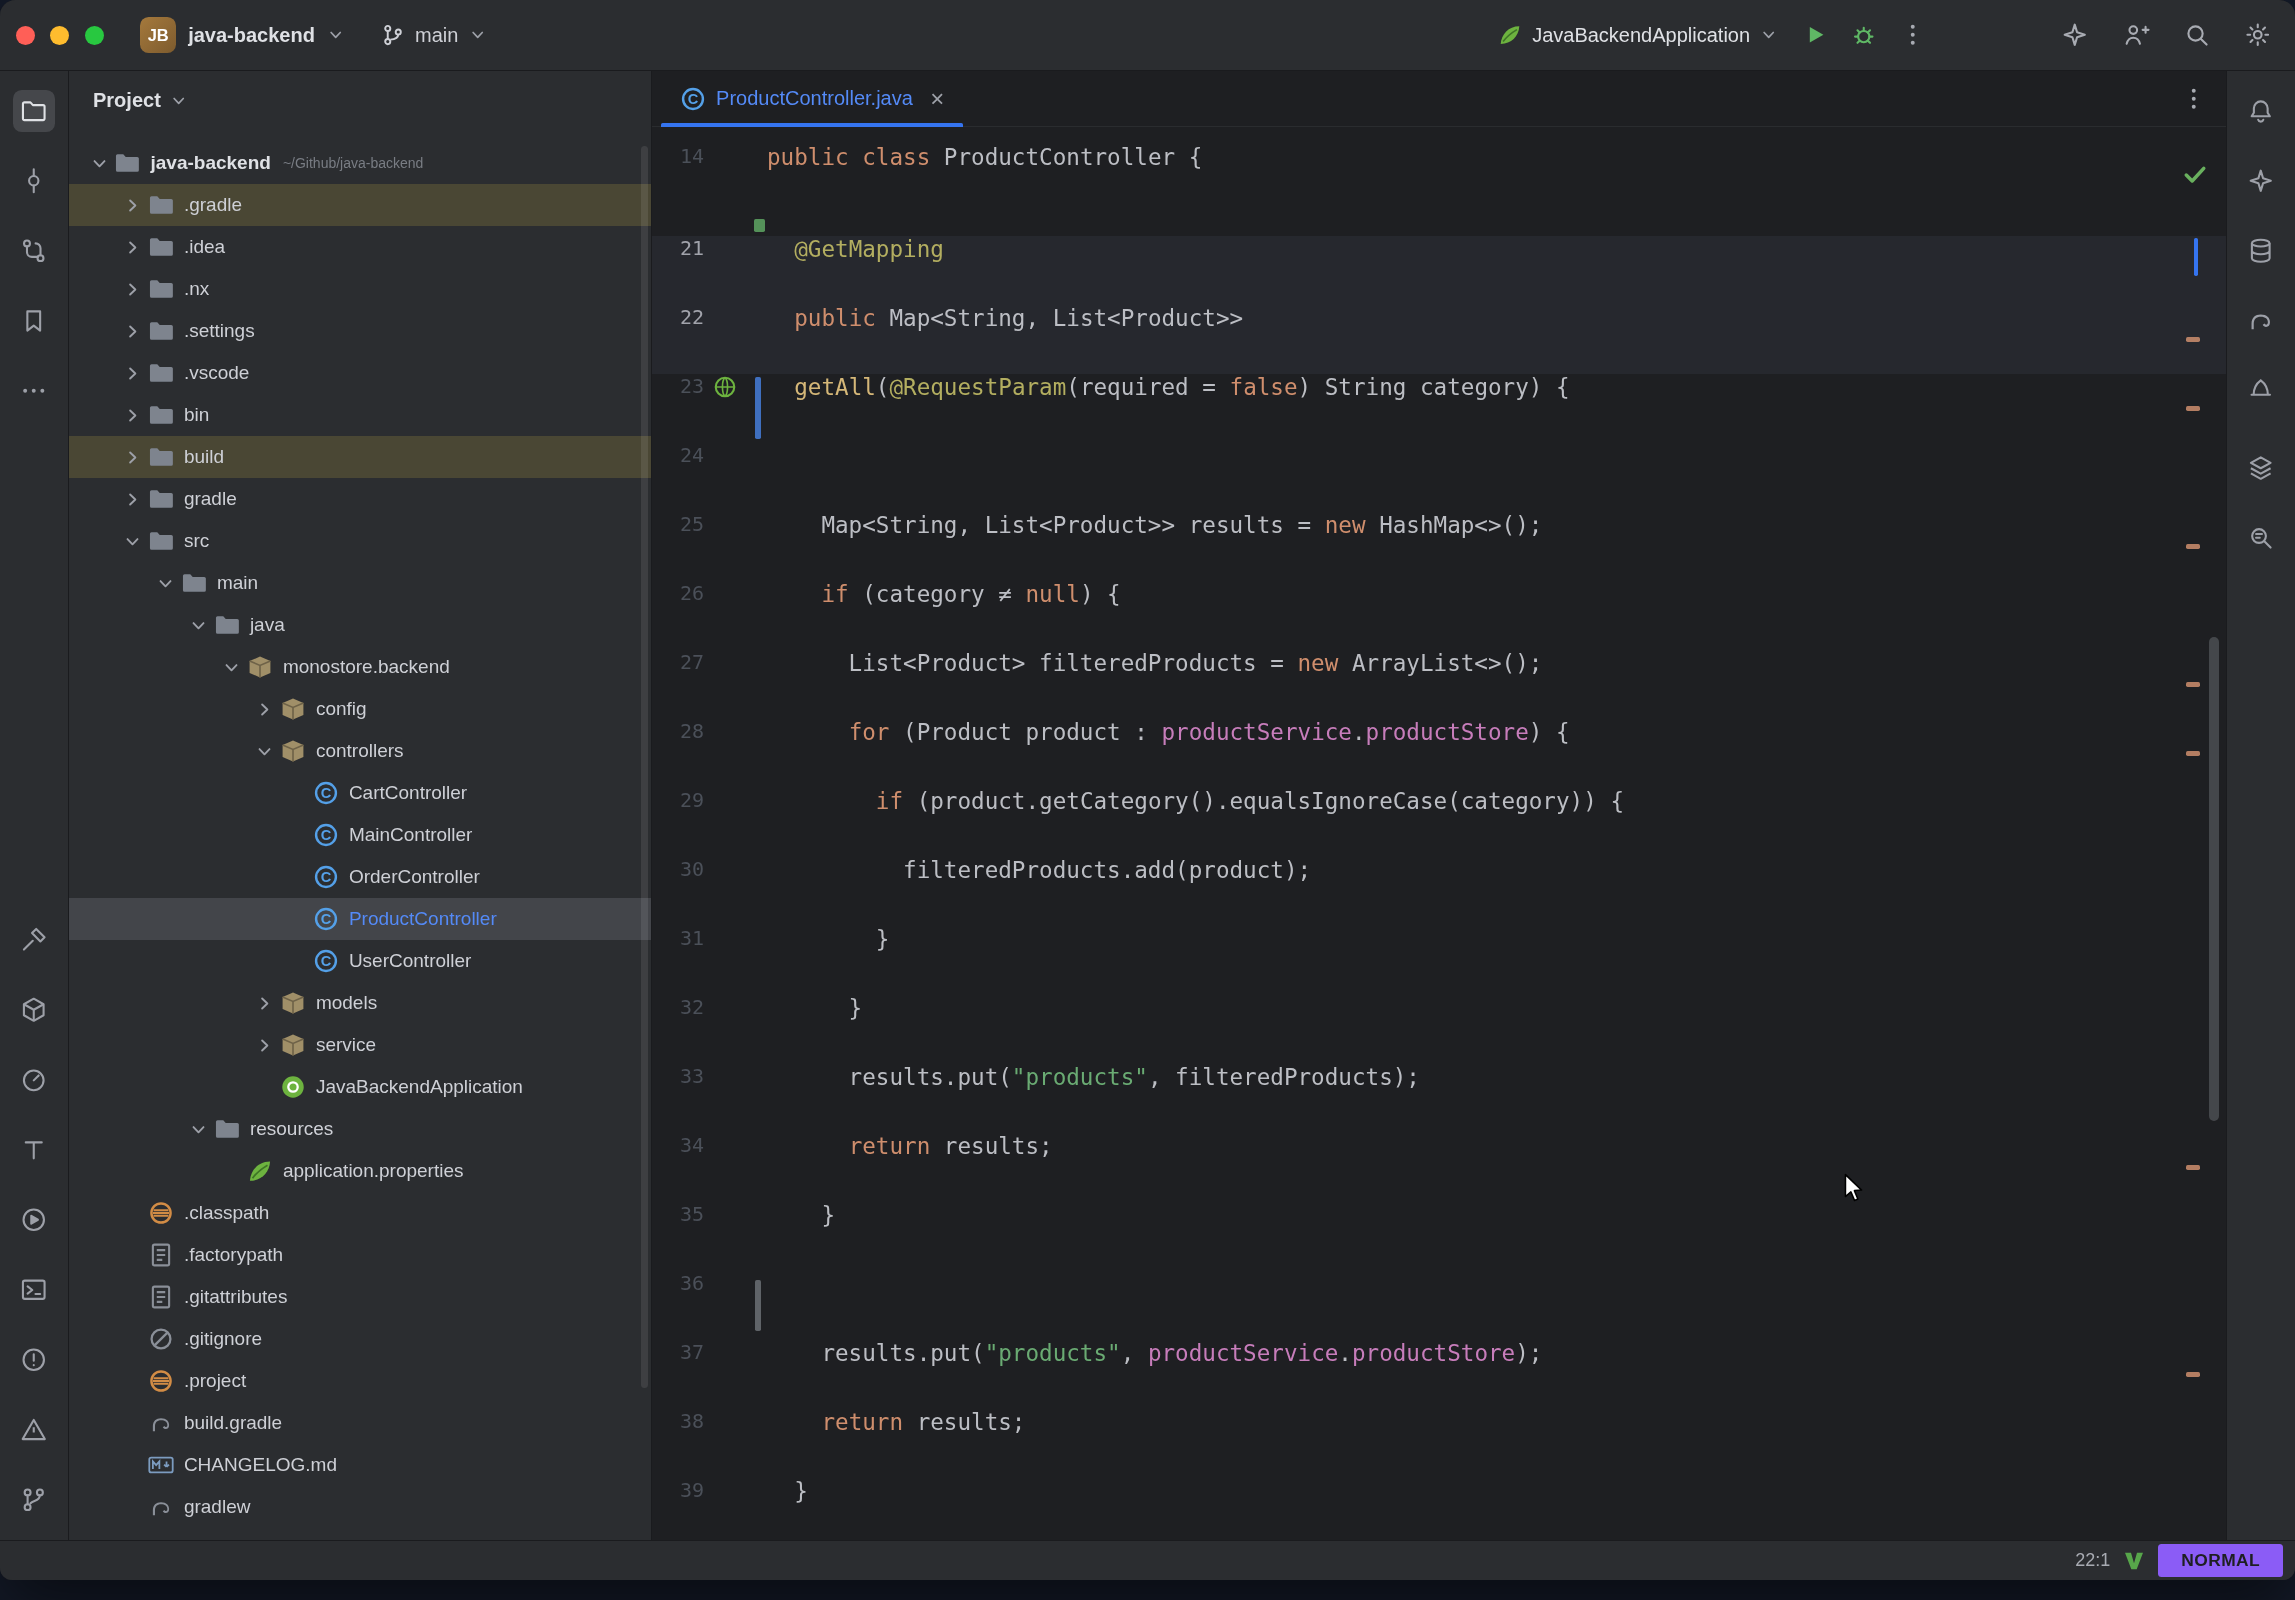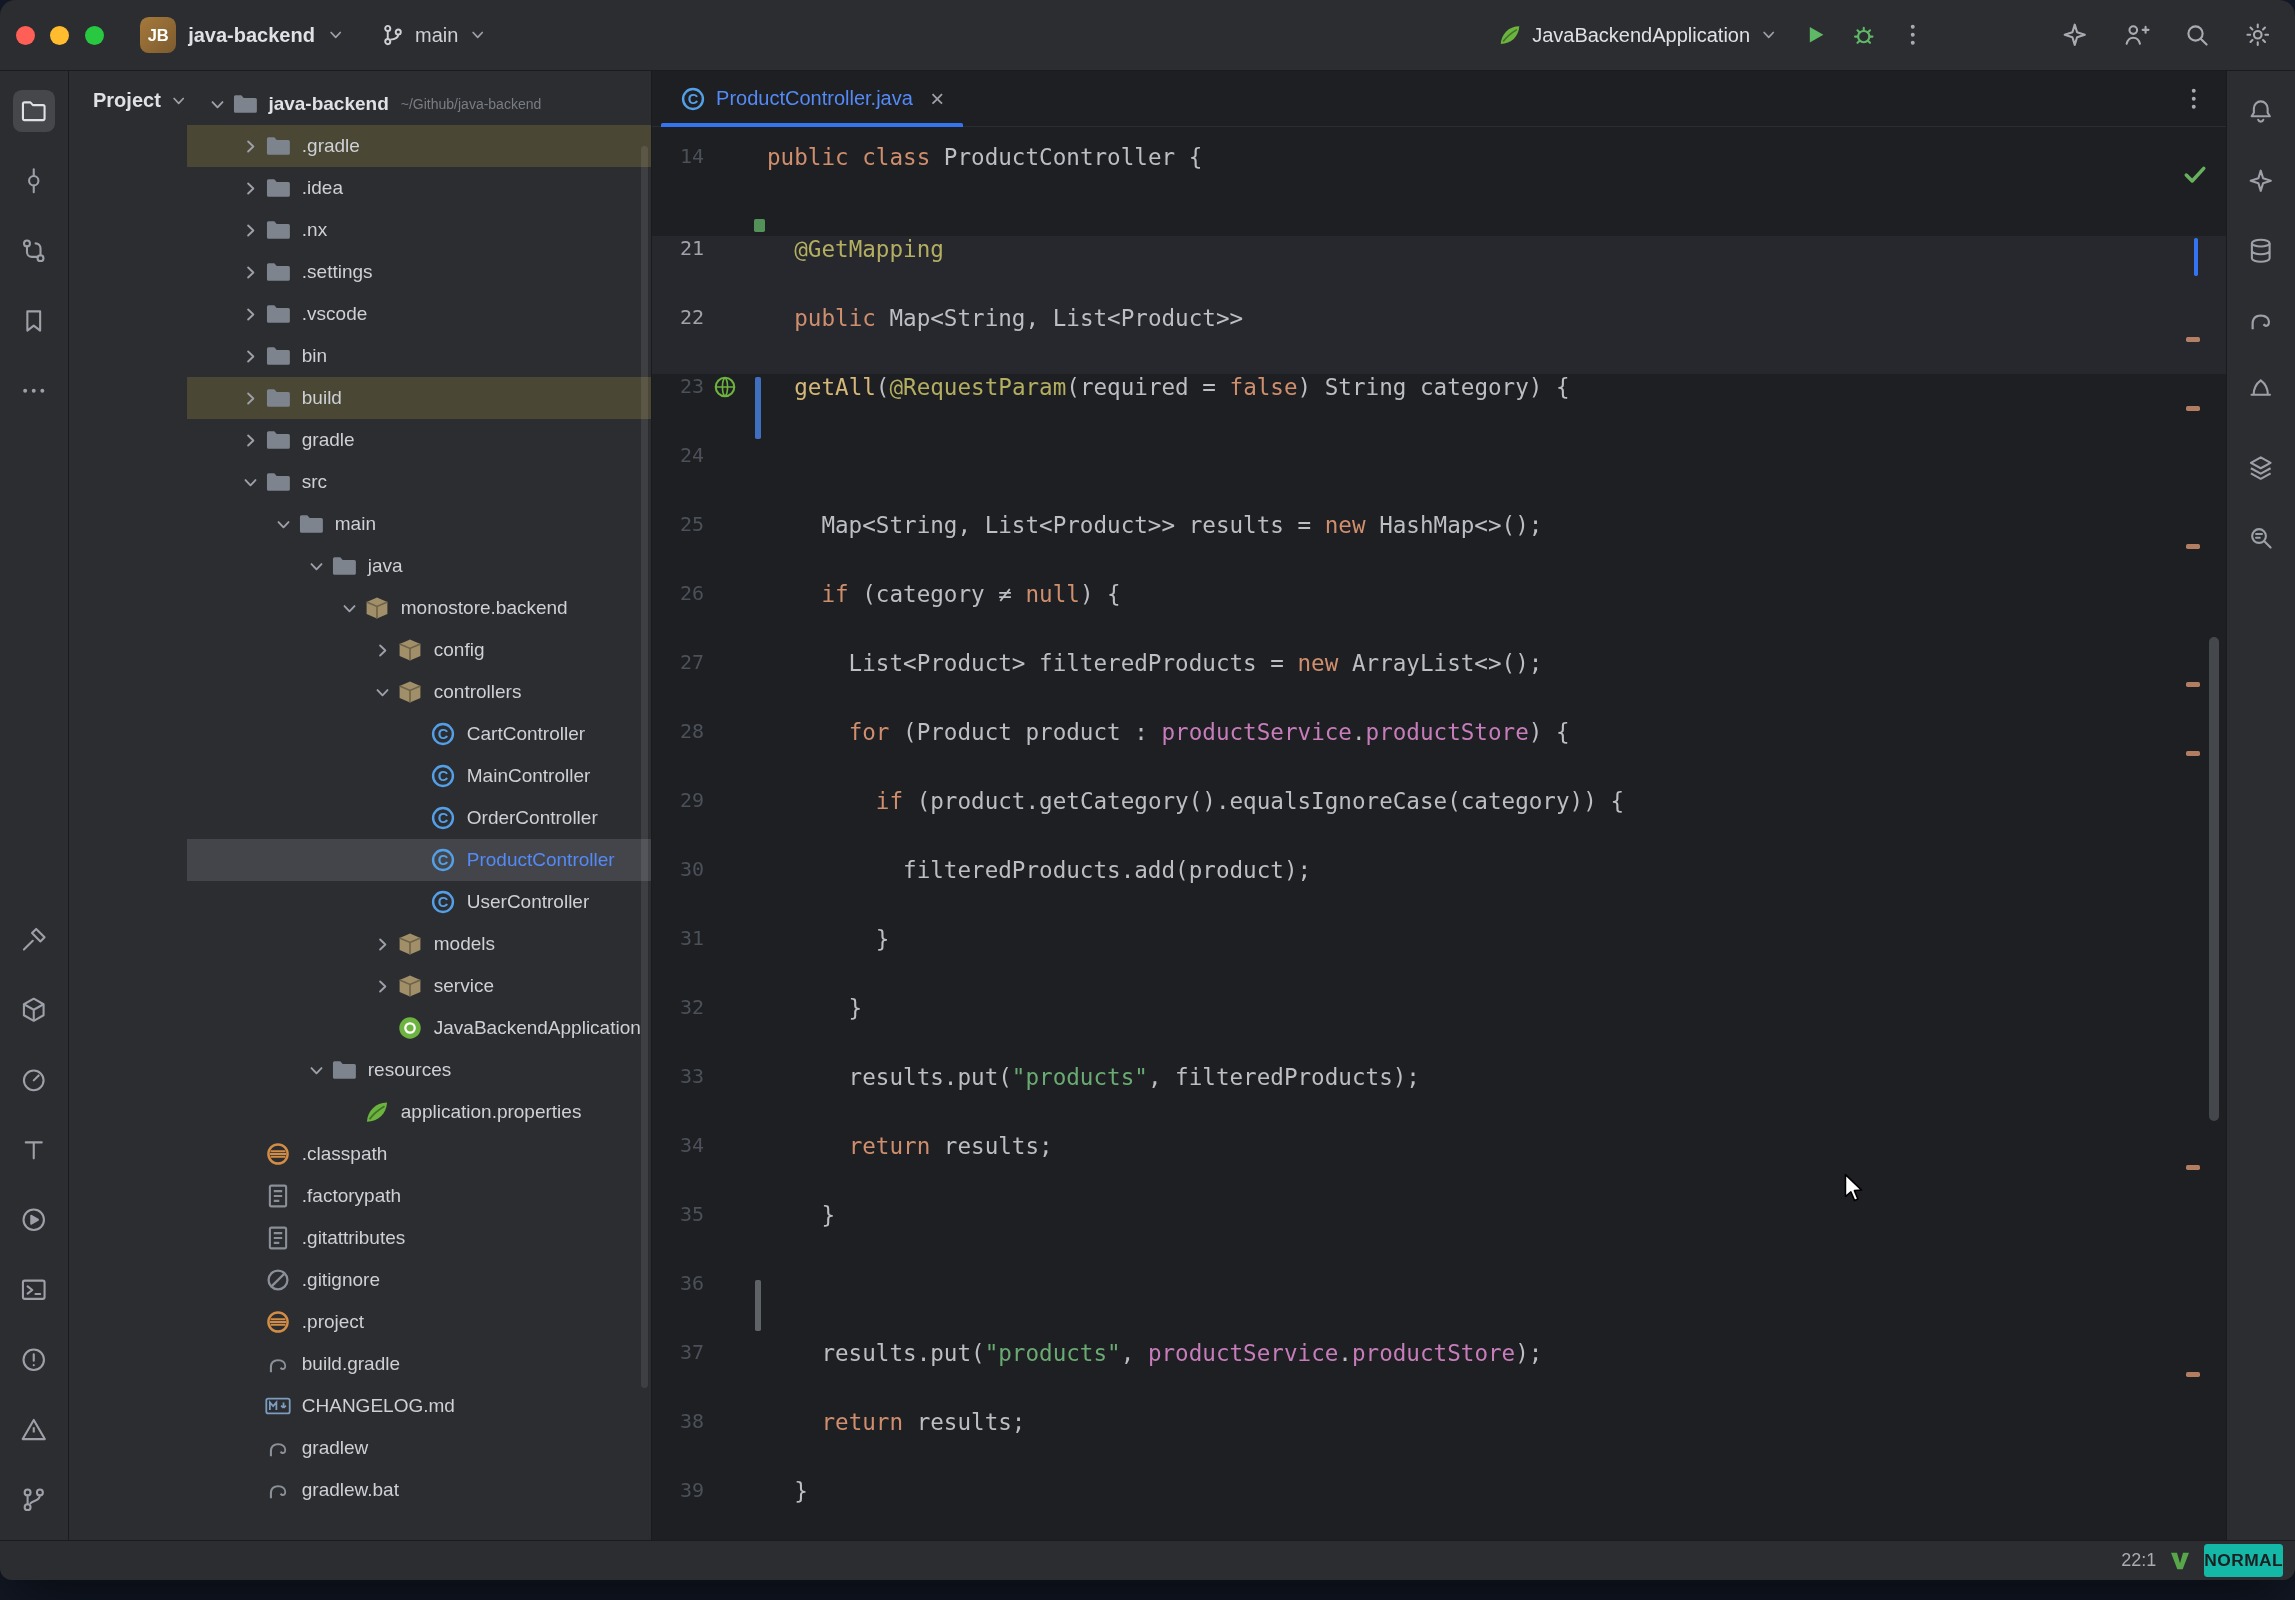--- a/index.html
+++ b/index.html
@@ -42,21 +42,21 @@
   .cluster { display:flex; flex-direction:column; gap:28px; align-items:center; }
   .cluster.bottom { margin-top:auto; }
   .cluster.gap-top { margin-top:35px; }
   .abtn { width:42px; height:42px; border-radius:8.7px; display:flex; align-items:center;
     justify-content:center; color:#9DA0A8; }
   .abtn svg { width:29.5px; height:29.5px; }
   .abtn.active { background:#45474B; color:#DFE1E5; }
 
   
   .project-panel { width:583px; flex:0 0 583px; background:#2B2D30; border-right:0.9px solid #1A1B1E;
-    position:relative; overflow:hidden; display:flex; flex-direction:row; }
+    position:relative; overflow:hidden; display:flex; flex-direction:column; }
   .panel-header { height:59px; flex:0 0 59px; display:flex; align-items:center; gap:8.7px;
     padding-left:24px; color:#DFE1E5; font-size:20px; font-weight:600; }
   .tree { padding-top:12px; font-size:19px; color:#CED0D6; flex:1; overflow:hidden; }
   .trow { height:42px; display:flex; align-items:center; padding-right:21px; }
   .trow.olive { background:#4A4734; }
   .trow.sel { background:#43454A; }
   .trow .chevbox { width:29.5px; flex:0 0 29.5px; height:29.5px; display:flex; align-items:center; justify-content:center; color:#9DA0A8; }
   .trow .chevbox svg { width:19px; height:19px; }
   .ticon { width:26px; height:26px; flex:0 0 26px; margin-right:10.4px; display:inline-flex; }
   .ticon svg { width:26px; height:26px; }
@@ -104,22 +104,22 @@
     background:#3574F0; border-radius:1.7px; }
   .scroll-thumb { position:absolute; right:7px; top:510px; width:10.4px; height:484px;
     background:rgba(160,165,172,.30); border-radius:5.2px; }
 
   
   .statusbar { height:40px; flex:0 0 40px; background:#2B2D30; border-top:0.9px solid #1A1B1E;
     display:flex; align-items:center; padding:0 12px 0 21px; }
   .sb-right { margin-left:auto; display:flex; align-items:center; gap:12px; color:#A8ABB2; font-size:18px; }
   .vim-ic { display:inline-flex; width:24px; height:24px; }
   .vim-ic svg { width:24px; height:24px; }
-  .vim-badge { background:#14b8a6; color:#1E1F22; font-weight:700; font-size:17.4px;
-    padding:6px 0; border-radius:3.5px; letter-spacing:0.4px; }
+  .vim-badge { background:#8b5cf6; color:#1E1F22; font-weight:700; font-size:17.4px;
+    padding:6px 23px; border-radius:3.5px; letter-spacing:0.4px; }
 
   .cursor { position:absolute; left:1839px; top:1172px; z-index:50; pointer-events:none; }
 </style>
 </head>
 <body>
 
 <div class="window">
 
   <header class="titlebar">
     <div class="traffic">

